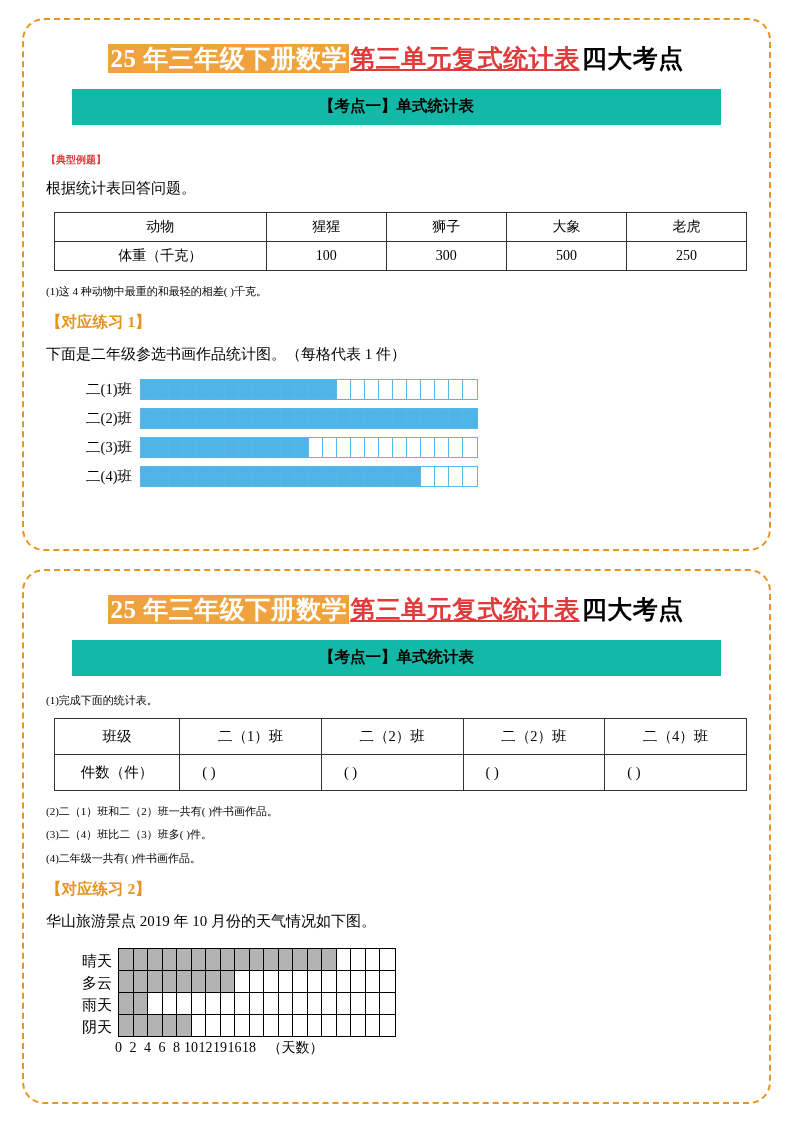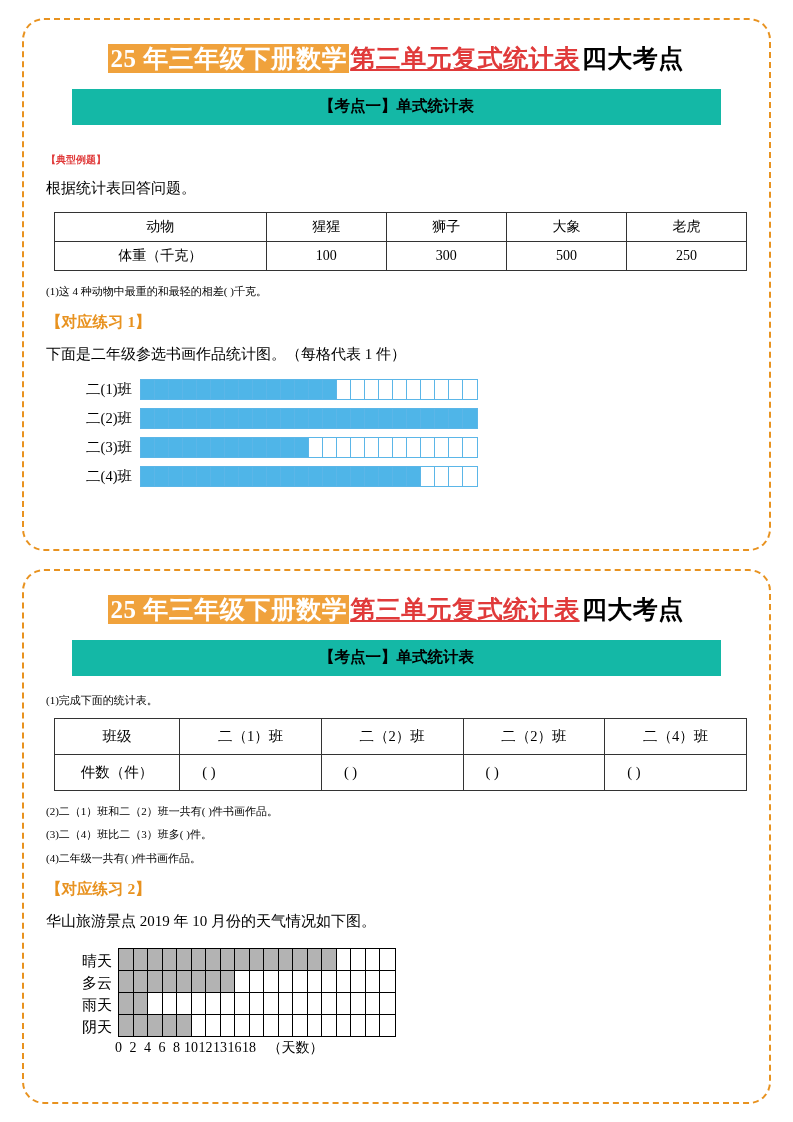--- a/index.html
+++ b/index.html
@@ -505,21 +505,21 @@
           </div>
         </div>
       <div class="w-axis" id="weather-axis">
           <div class="w-tick">0</div>
           <div class="w-tick">2</div>
           <div class="w-tick">4</div>
           <div class="w-tick">6</div>
           <div class="w-tick">8</div>
           <div class="w-tick">10</div>
           <div class="w-tick">12</div>
-          <div class="w-tick">13</div>
+          <div class="w-tick">19</div>
           <div class="w-tick">16</div>
           <div class="w-tick">18</div>
           <div class="w-unit">（天数）</div>
         </div>
     </div>
   </div>
 
 </div>
 
 </body></html>

